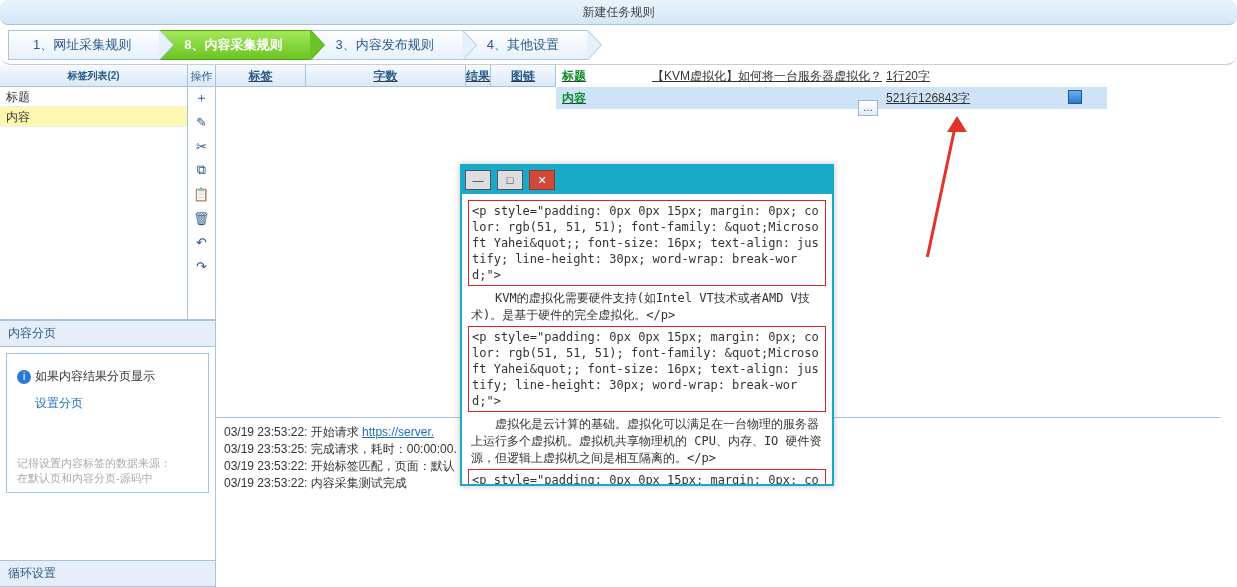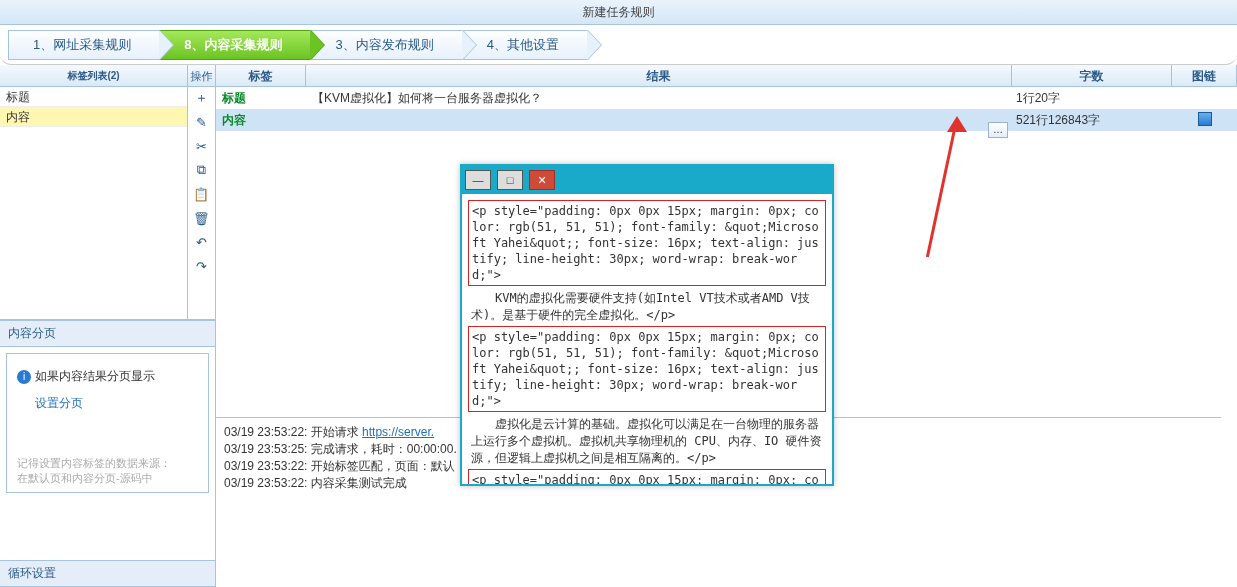--- a/index.html
+++ b/index.html
@@ -1,33 +1,33 @@
 <!DOCTYPE html>
 <html><head>
 <meta charset="utf-8">
 <style>
 * { box-sizing: border-box; margin: 0; padding: 0; }
 body { font-family: "Microsoft YaHei", Arial, sans-serif; font-size: 12px; color: #333; background: #fff; width: 1237px; height: 587px; overflow: hidden; position: relative; }
 
 
-.titlebar { height: 25px; background: linear-gradient(#eaf3fb,#d4e7f7); border-bottom:1px solid #a6c4de; text-align:center; line-height:25px; color:#444; font-size:12px; }
+.titlebar { height: 25px; background: linear-gradient(#eaf3fb,#d4e7f7); border-bottom:1px solid #a6c4de; text-align:center; line-height:25px; color:#444; font-size:12px;border-radius:8px; }
 
 
 .step-nav { height: 40px; background:#fff; border-bottom:1px solid #ccc; padding:4px 8px; display:flex; gap:0; align-items:center;border-radius:11px; }
 .step { position:relative; height:30px; line-height:28px; padding:0 28px 0 24px; border:1px solid #a6c4de; background:linear-gradient(#fdfeff,#e7f1fb); color:#2a5a8a; font-size:13px; margin-right:-1px; }
 .step.active { background:linear-gradient(#a4e85a,#6bc423); border-color:#4fa60f; color:#fff; font-weight:bold; }
 .step::after{ content:''; position:absolute; right:-14px; top:-1px; width:0;height:0; border-top:15px solid transparent; border-bottom:15px solid transparent; border-left:14px solid #e7f1fb; z-index:2; }
 .step::before{ content:''; position:absolute; right:-15px; top:-1px; width:0;height:0; border-top:15px solid transparent; border-bottom:15px solid transparent; border-left:14px solid #a6c4de; z-index:1;}
 .step.active::after{ border-left-color:#6bc423; }
 .step.active::before{ border-left-color:#4fa60f; }
 
 
 .main { display:flex; height:calc(587px - 25px - 40px); }
 .left-col { width:216px; border-right:1px solid #a6c4de; display:flex; flex-direction:column; }
-.right-col { flex:1; display:flex; flex-direction:column; position:relative; }
+.right-col { flex:1; display:flex; flex-direction:row; position:relative;text-decoration:underline; }
 
 
 .panel-head { height:22px; background:linear-gradient(#f4f9fe,#dbe9f6); border-bottom:1px solid #a6c4de; display:flex; align-items:center; }
 .taglist-head { flex:1; text-align:center; color:#2a5a8a; font-weight:bold; font-size:10px; }
 .ops-head { width:28px; text-align:center; color:#2a5a8a; border-left:1px solid #a6c4de; font-size:11px; line-height:22px; }
 .left-body { flex:0 0 auto; display:flex; height:233px; border-bottom:1px solid #a6c4de; }
 .tag-list { flex:1; }
 .tag-item { height:20px; line-height:20px; padding-left:6px; border-bottom:1px solid #eee; cursor:pointer; }
 .tag-item.selected { background:#fef7b2; }
 .ops-col { width:28px; border-left:1px solid #a6c4de; display:flex; flex-direction:column; align-items:center; padding-top:2px; gap:6px; }
@@ -121,22 +121,22 @@
         <div>在默认页和内容分页-源码中</div>
       </div>
     </div>
     <div style="flex:1"></div>
     <div class="section-title">循环设置</div>
   </div>
 
   <div class="right-col">
     <div class="grid-head">
       <div class="gh-cell gh1">标签</div>
+      <div class="gh-cell gh3">字数</div>
       <div class="gh-cell gh2">结果</div>
-      <div class="gh-cell gh3">字数</div>
       <div class="gh-cell gh4">图链</div>
     </div>
     <div class="grid-body">
       <div class="grow">
         <div class="gc1">标题</div>
         <div class="gc2">【KVM虚拟化】如何将一台服务器虚拟化？</div>
         <div class="gc3">1行20字</div>
         <div class="gc4"></div>
       </div>
       <div class="grow sel">

